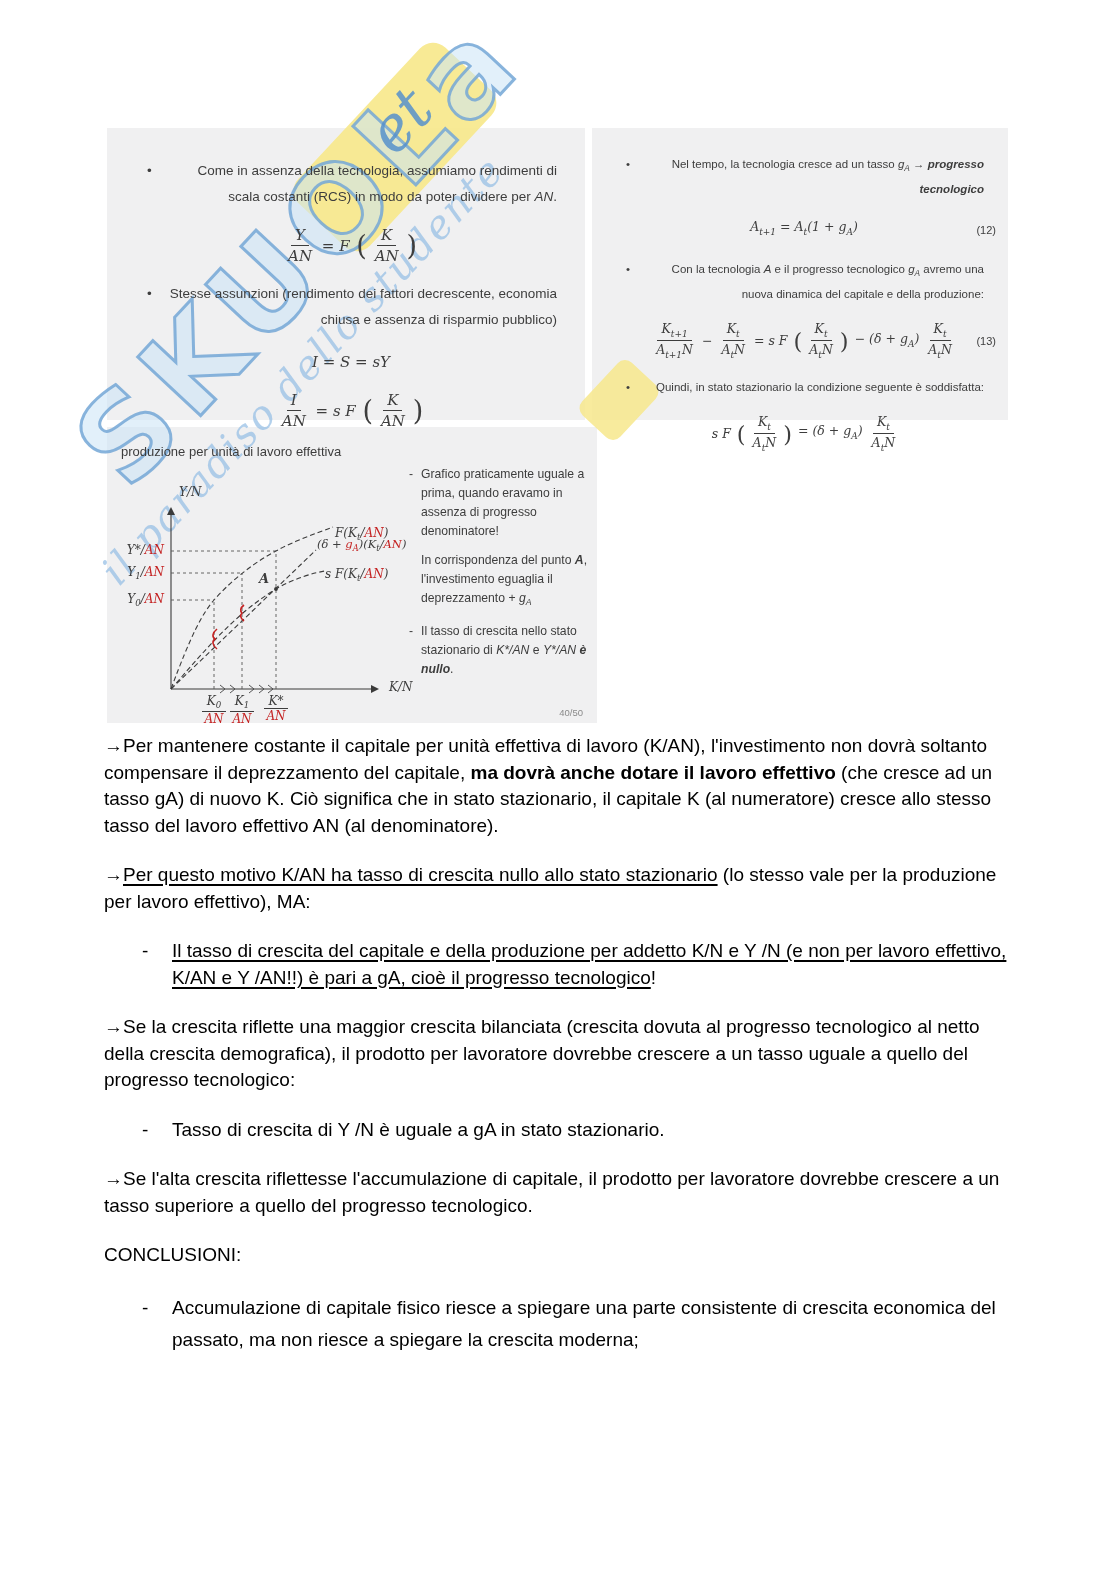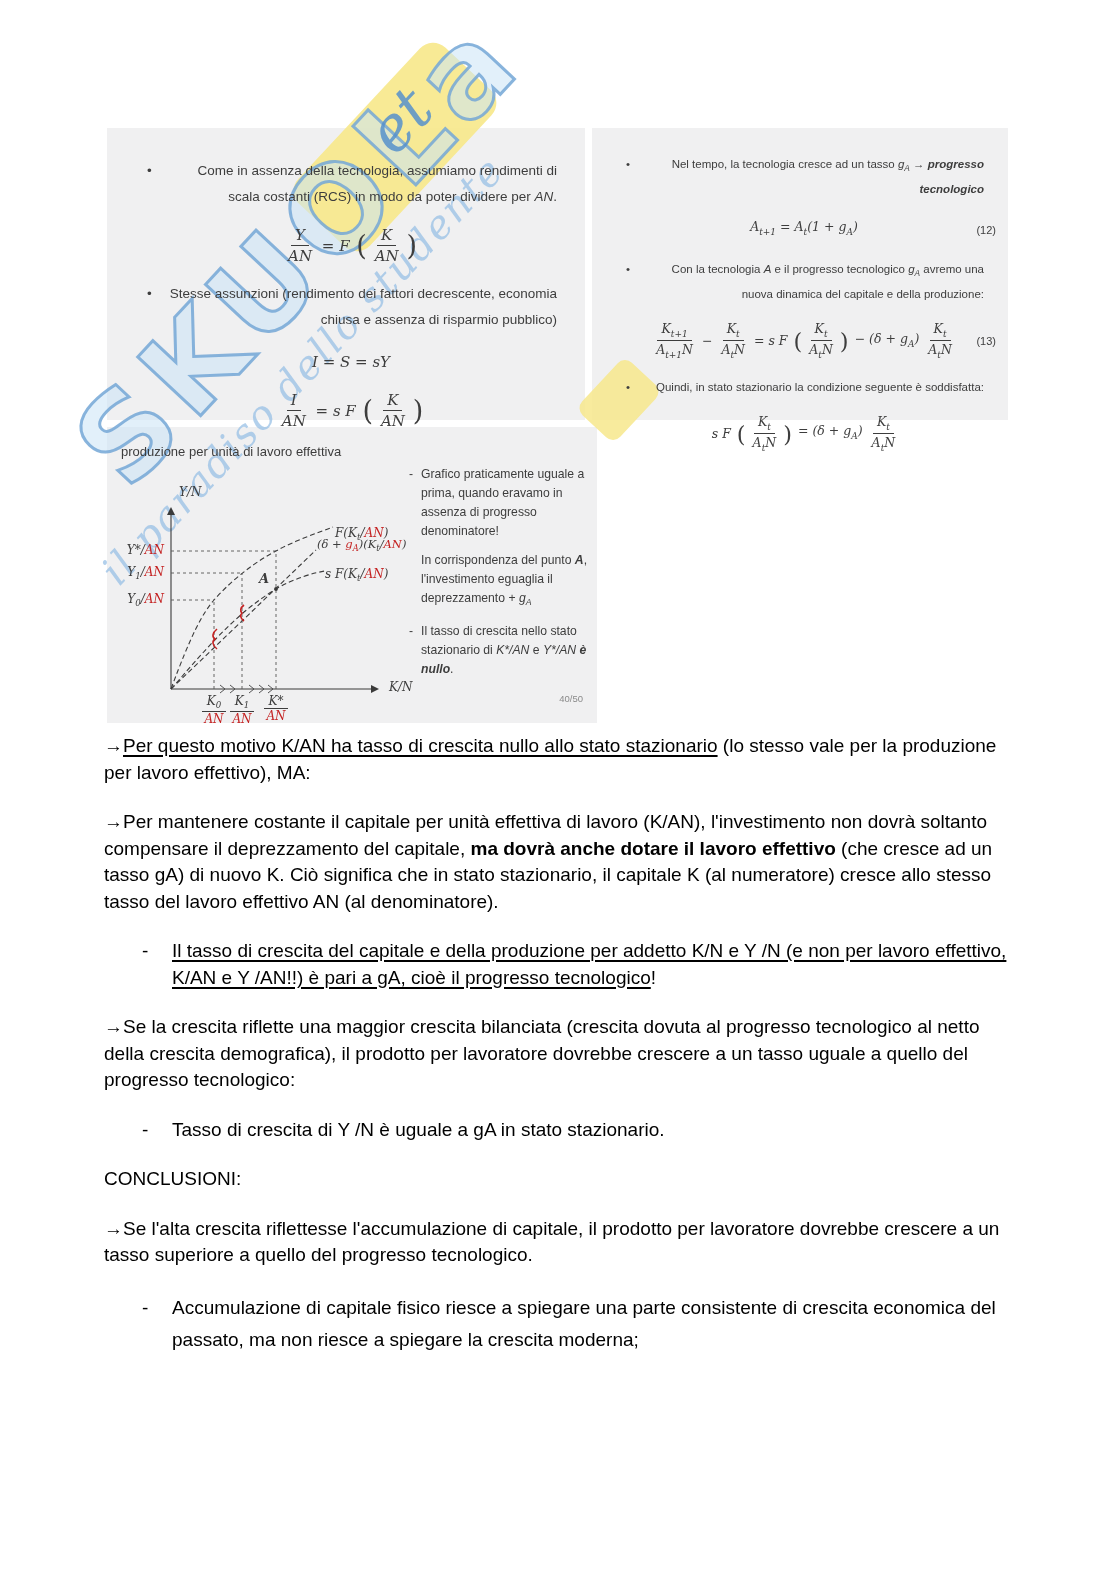--- a/index.html
+++ b/index.html
@@ -61,21 +61,21 @@
   .fig-notes .note{position:relative;padding-left:12px;margin-bottom:10px;}
   .fig-notes .note.dashed::before{content:"-";position:absolute;left:0;}
   .chart{position:absolute;left:2px;top:50px;width:320px;height:245px;}
   .chart svg{position:absolute;left:0;top:0;}
   .clabel{position:absolute;font-family:"DejaVu Serif",serif;font-style:italic;font-size:12px;color:#3d3d3d;white-space:nowrap;}
   .rd{color:#c42222;}
   .ylab{width:55px;text-align:right;}
   .xfrac{position:absolute;width:36px;text-align:center;font-family:"DejaVu Serif",serif;font-style:italic;font-size:12px;color:#3d3d3d;}
   .xfrac .n{display:inline-block;padding:0 5px 0 5px;border-bottom:1.2px solid #3d3d3d;line-height:1.2;}
   .xfrac .d{color:#c42222;line-height:1.25;}
-  .pagenum{position:absolute;right:14px;bottom:19px;font-size:9.5px;color:#8a8a8a;z-index:10;}
+  .pagenum{position:absolute;right:14px;bottom:5px;font-size:9.5px;color:#8a8a8a;z-index:10;}
   sub{font-size:72%;}
   
   .bodytext{position:absolute;left:104px;top:733px;width:912px;font-size:19px;line-height:26.5px;color:#000;}
   .bodytext p{margin:0 0 23px 0;}
   .bodytext u, .bodytext p u{text-underline-offset:3px;text-decoration-thickness:1.5px;}
   .dashitem{position:relative;padding-left:68px;margin:0 0 23px 0;}
   .dashitem::before{content:"-";position:absolute;left:38px;}
   .gap-lg{margin-top:50px !important;}
   .li-last{line-height:32px;}
 </style>
@@ -245,21 +245,21 @@
       <div class="note dashed">Grafico praticamente uguale a prima, quando eravamo in assenza di progresso denominatore!</div>
       <div class="note">In corrispondenza del punto <b><i>A</i></b>, l'investimento eguaglia il deprezzamento + <i>g<sub>A</sub></i></div>
       <div class="note dashed">Il tasso di crescita nello stato stazionario di <i>K*/AN</i> e <i>Y*/AN</i> <b><i>è nullo</i></b>.</div>
     </div>
 
     <div class="pagenum">40/50</div>
   </div>
 </section>
 
 <div class="bodytext">
+  <p>→Per mantenere costante il capitale per unità effettiva di lavoro (K/AN), l'investimento non dovrà soltanto compensare il deprezzamento del capitale, <b>ma dovrà anche dotare il lavoro effettivo</b> (che cresce ad un tasso gA) di nuovo K. Ciò significa che in stato stazionario, il capitale K (al numeratore) cresce allo stesso tasso del lavoro effettivo AN (al denominatore).</p>
   <p>→<u>Per questo motivo K/AN ha tasso di crescita nullo allo stato stazionario</u> (lo stesso vale per la produzione per lavoro effettivo), MA:</p>
-  <p>→Per mantenere costante il capitale per unità effettiva di lavoro (K/AN), l'investimento non dovrà soltanto compensare il deprezzamento del capitale, <b>ma dovrà anche dotare il lavoro effettivo</b> (che cresce ad un tasso gA) di nuovo K. Ciò significa che in stato stazionario, il capitale K (al numeratore) cresce allo stesso tasso del lavoro effettivo AN (al denominatore).</p>
   <div class="dashitem"><u>Il tasso di crescita del capitale e della produzione per addetto K/N e Y /N (e non per lavoro effettivo, K/AN e Y /AN!!) è pari a gA, cioè il progresso tecnologico</u>!</div>
   <p>→Se la crescita riflette una maggior crescita bilanciata (crescita dovuta al progresso tecnologico al netto della crescita demografica), il prodotto per lavoratore dovrebbe crescere a un tasso uguale a quello del progresso tecnologico:</p>
   <div class="dashitem">Tasso di crescita di Y /N è uguale a gA in stato stazionario.</div>
+  <p>→Se l'alta crescita riflettesse l'accumulazione di capitale, il prodotto per lavoratore dovrebbe crescere a un tasso superiore a quello del progresso tecnologico.</p>
   <p>CONCLUSIONI:</p>
-  <p>→Se l'alta crescita riflettesse l'accumulazione di capitale, il prodotto per lavoratore dovrebbe crescere a un tasso superiore a quello del progresso tecnologico.</p>
   <div class="dashitem li-last">Accumulazione di capitale fisico riesce a spiegare una parte consistente di crescita economica del passato, ma non riesce a spiegare la crescita moderna;</div>
 </div>
 
 </body></html>

